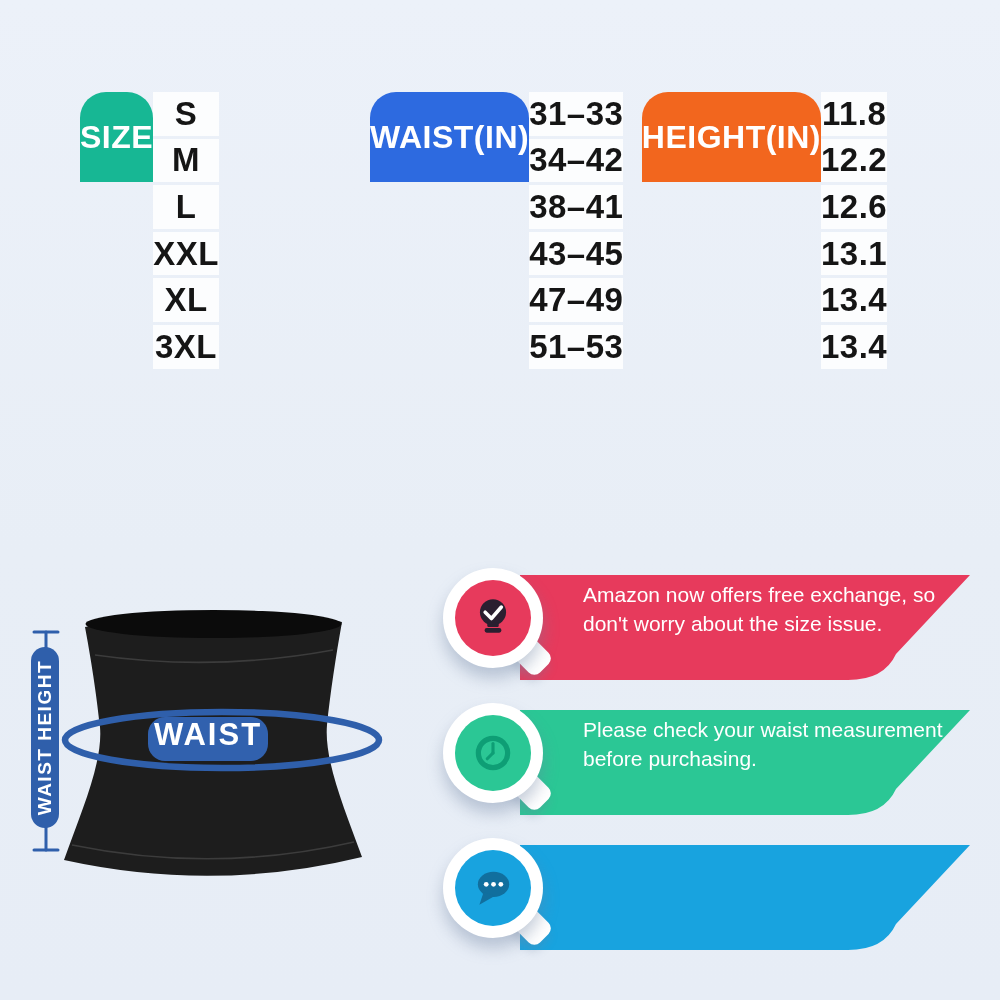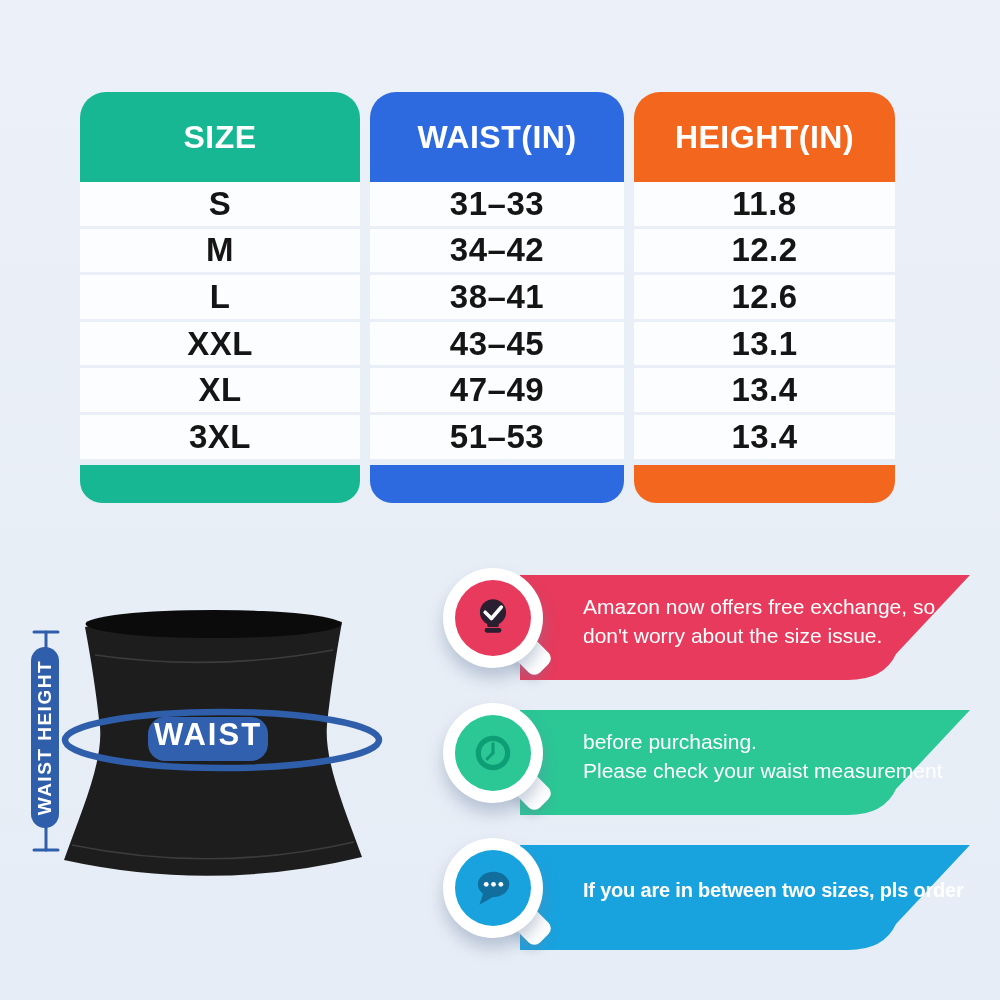--- a/index.html
+++ b/index.html
@@ -3,21 +3,21 @@
 <meta charset="utf-8">
 <style>
   html,body{margin:0;padding:0;}
   .stage{
     position:relative;width:1000px;height:1000px;overflow:hidden;
     background:linear-gradient(180deg,#ECF1F9 0%,#E8EEF6 55%,#E7EDF6 100%);
     font-family:"Liberation Sans",sans-serif;
   }
   
   .size-table{position:absolute;left:80px;top:92px;display:flex;gap:10px;}
-  .col{display:flex;flex-direction:column;}
+  .col{display:flex;flex-direction:row;}
   .col-header{
     height:90px;border-radius:26px 26px 0 0;display:flex;align-items:center;justify-content:center;
     color:#fff;font-size:32px;font-weight:700;letter-spacing:.5px;
   }
   .col-cells{display:flex;flex-direction:column;gap:3px;margin-top:0;}
   .cell{
     height:43.6px;background:#FCFDFE;display:flex;align-items:center;justify-content:center;
     color:#151515;font-size:33px;font-weight:700;letter-spacing:.5px;
   }
   .col-footer{height:38px;margin-top:6px;border-radius:0 0 22px 22px;}
@@ -36,21 +36,21 @@
     background:#3161AE;display:flex;align-items:flex-start;justify-content:center;
     color:#fff;font-size:31px;font-weight:700;letter-spacing:2px;
   }
   
   .callout{position:absolute;left:443px;width:530px;height:115px;}
   .callout:nth-child(1){top:568px;}
   .callout:nth-child(2){top:703px;}
   .callout:nth-child(3){top:838px;}
   .banner{position:absolute;left:77px;top:7px;}
   .callout-text{
-    position:absolute;left:140px;top:14px;height:77px;width:330px;
+    position:absolute;left:140px;top:2px;height:77px;width:330px;
     display:flex;flex-direction:column;justify-content:center;
   }
   .callout-line{color:#fff;font-size:21px;line-height:29px;white-space:nowrap;}
   .callout:nth-child(3) .callout-line{font-weight:700;font-size:20px;letter-spacing:-0.2px;}
   .badge-handle{
     position:absolute;left:62px;top:70px;width:46px;height:28px;background:#fff;border-radius:8px;
     transform:rotate(45deg);box-shadow:4px 6px 8px rgba(110,130,160,.25);
   }
   .badge-circle{
     position:absolute;left:0;top:0;width:100px;height:100px;border-radius:50%;background:#fff;
@@ -150,40 +150,39 @@
     <polyline points="14.5,16.5 20.5,22.5 30,11.5" fill="none" stroke="#fff" stroke-width="3.4" stroke-linecap="round" stroke-linejoin="round"></polyline>
   </svg>
           </div>
     </div>
   </div>
       <div class="callout">
     <svg class="banner" width="450" height="105" viewBox="0 0 450 105">
       <path d="M0,0 H450 L376,79 Q364,105 328,105 H0 Z" fill="#2BC795"></path>
     </svg>
     <div class="callout-text">
+      <div class="callout-line">Please check your waist measurement</div>
       <div class="callout-line">before purchasing.</div>
-      <div class="callout-line">Please check your waist measurement</div>
     </div>
     <div class="badge-handle"></div>
     <div class="badge-circle">
       <div class="badge-inner" style="background: rgb(43, 199, 149); color: rgb(14, 158, 117);">
             <svg width="46" height="46" viewBox="0 0 44 44">
     <circle cx="22" cy="22" r="14" fill="none" stroke="currentColor" stroke-width="5"></circle>
     <line x1="22" y1="22" x2="22" y2="13" stroke="currentColor" stroke-width="3" stroke-linecap="round"></line>
     <line x1="22" y1="22" x2="16.5" y2="27.5" stroke="currentColor" stroke-width="3" stroke-linecap="round"></line>
   </svg>
           </div>
     </div>
   </div>
       <div class="callout">
     <svg class="banner" width="450" height="105" viewBox="0 0 450 105">
       <path d="M0,0 H450 L376,79 Q364,105 328,105 H0 Z" fill="#18A3DF"></path>
     </svg>
     <div class="callout-text">
-      <div class="callout-line">If you are in between two sizes, pls order</div>
     </div>
     <div class="badge-handle"></div>
     <div class="badge-circle">
       <div class="badge-inner" style="background: rgb(24, 163, 223); color: rgb(17, 111, 158);">
             <svg width="46" height="46" viewBox="0 0 44 44">
     <ellipse cx="22.5" cy="18.5" rx="15" ry="12" fill="currentColor"></ellipse>
     <path d="M13,26 L9,38 L24,29.5 Z" fill="currentColor"></path>
     <circle cx="15.5" cy="18.5" r="2.3" fill="#fff"></circle>
     <circle cx="22.5" cy="18.5" r="2.3" fill="#fff"></circle>
     <circle cx="29.5" cy="18.5" r="2.3" fill="#fff"></circle>

